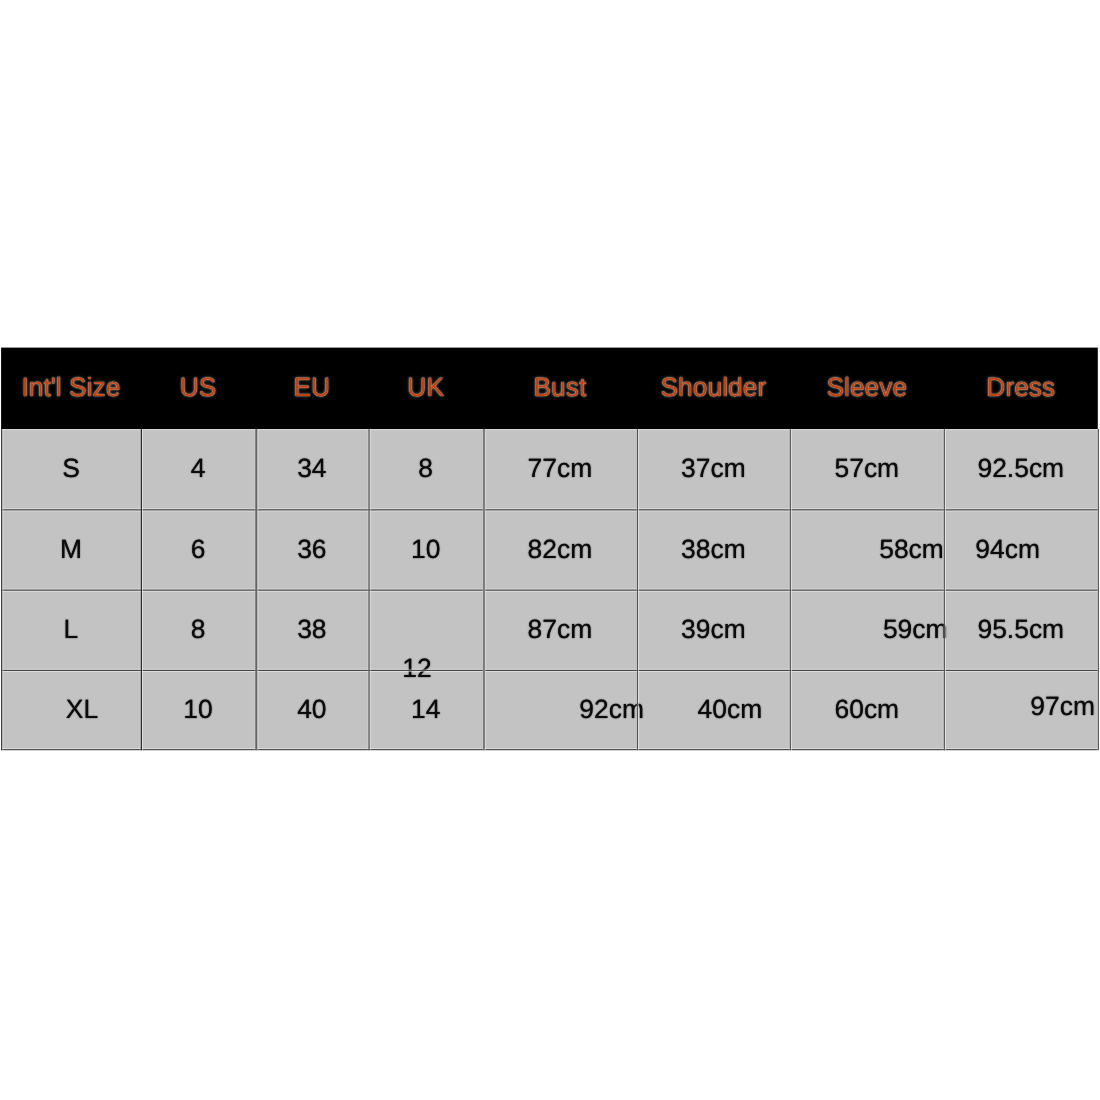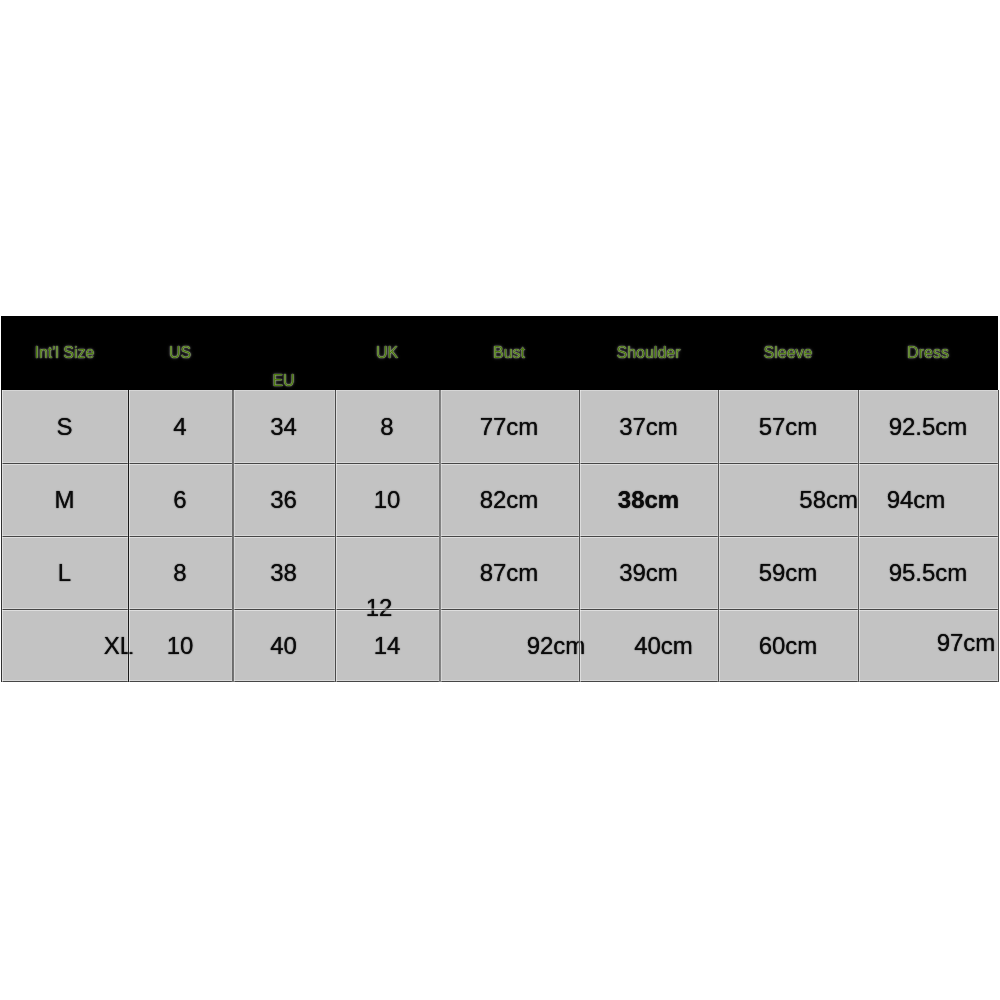--- a/index.html
+++ b/index.html
@@ -6,42 +6,42 @@
   body{width:1000px;height:1000px;background:#ffffff;
        font-family:"Liberation Sans",sans-serif;
        -webkit-font-smoothing:antialiased;}
   .sheet{position:relative;width:1000px;height:1000px;overflow:hidden;background:#ffffff;}
   .chart-wrap{position:absolute;left:0;top:0;width:1000px;height:1000px;filter:blur(0.01px);}
 
   .chart-body{position:absolute;left:1px;top:390px;width:997px;height:292px;background:#c3c3c3;}
   .chart-head{position:absolute;left:1px;top:316px;width:997px;height:74px;background:#000000;box-shadow:0 1px 0 rgba(255,255,255,0.55);}
 
   .hcell{position:absolute;top:0;height:74px;line-height:74px;text-align:center;
-         color:#4d7c0f;font-size:16px;font-weight:400;text-shadow:0 0 0.9px rgba(255,255,255,0.9),0 0 2.2px rgba(255,255,255,0.5),0 0 4px rgba(255,255,255,0.18);}
+         color:#c2410c;font-size:24px;font-weight:400;text-shadow:0 0 0.9px rgba(255,255,255,0.9),0 0 2.2px rgba(255,255,255,0.5),0 0 4px rgba(255,255,255,0.18);}
   .dcell{position:absolute;text-align:center;color:#0b0b0b;font-size:24px;font-weight:400;
          text-shadow:0 0 0.9px rgba(11,11,11,0.9),0 0 1.8px rgba(11,11,11,0.3);}
 
   .vline{position:absolute;top:0;width:1px;height:292px;background:#535353;z-index:2;box-shadow:1px 0 0 rgba(255,255,255,0.45),-1px 0 0 rgba(255,255,255,0.18);}
   .hline{position:absolute;left:0;width:997px;height:1px;background:#464646;z-index:1;box-shadow:0 1px 0 rgba(255,255,255,0.45),0 -1px 0 rgba(255,255,255,0.35);}
   .hline.top{background:#d6d6d6;box-shadow:none;}
   .vline.edge{background:#303030;}
   .vline.dark{background:#1a1a1a;}
   .vline.soft{width:2px;background:linear-gradient(to right,#8d8d8d,#6b6b6b,#9a9a9a);box-shadow:1px 0 0 rgba(255,255,255,0.30),-1px 0 0 rgba(255,255,255,0.10);}
   .vline.mid{background:#4b4b4b;}
   .vline.soft2{width:2px;background:linear-gradient(to right,#7d7d7d,#5a5a5a,#8d8d8d);box-shadow:1px 0 0 rgba(255,255,255,0.32),-1px 0 0 rgba(255,255,255,0.10);}
 </style>
 </head>
 <body>
 
 <div class="sheet">
  <div class="chart-wrap">
   <div class="chart-head">
         <div class="hcell" style="left: 0px; width: 127px;">Int'l Size</div>
         <div class="hcell" style="left: 127px; width: 104px;">US</div>
-        <div class="hcell" style="left: 231px; width: 103px; margin-top: 28px;">EU</div>
+        <div class="hcell" style="left: 231px; width: 103px;">EU</div>
         <div class="hcell" style="left: 334px; width: 104px;">UK</div>
         <div class="hcell" style="left: 438px; width: 140px;">Bust</div>
         <div class="hcell" style="left: 578px; width: 139px;">Shoulder</div>
         <div class="hcell" style="left: 717px; width: 140px;">Sleeve</div>
         <div class="hcell" style="left: 857px; width: 140px;">Dress</div>
       </div>
   <div class="chart-body">
         <div class="vline edge" style="left: 0px;"></div>
         <div class="vline dark" style="left: 127px;"></div>
         <div class="vline soft2" style="left: 231px;"></div>
@@ -65,36 +65,36 @@
           <div class="dcell" style="left: 578px; width: 139px; top: 0px; height: 73px; line-height: 73px;">37cm</div>
           <div class="dcell" style="left: 717px; width: 140px; top: 0px; height: 73px; line-height: 73px;">57cm</div>
           <div class="dcell" style="left: 857px; width: 140px; top: 0px; height: 73px; line-height: 73px;">92.5cm</div>
         </div>
         <div class="drow">
           <div class="dcell" style="left: 0px; width: 127px; top: 73px; height: 73px; line-height: 73px;">M</div>
           <div class="dcell" style="left: 127px; width: 104px; top: 73px; height: 73px; line-height: 73px;">6</div>
           <div class="dcell" style="left: 231px; width: 103px; top: 73px; height: 73px; line-height: 73px;">36</div>
           <div class="dcell" style="left: 334px; width: 104px; top: 73px; height: 73px; line-height: 73px;">10</div>
           <div class="dcell" style="left: 438px; width: 140px; top: 73px; height: 73px; line-height: 73px;">82cm</div>
-          <div class="dcell" style="left: 578px; width: 139px; top: 73px; height: 73px; line-height: 73px; font-weight: bold;">38cm</div>
+          <div class="dcell" style="left: 578px; width: 139px; top: 73px; height: 73px; line-height: 73px;">38cm</div>
           <div class="dcell" style="left: 717px; width: 140px; top: 73px; height: 73px; line-height: 73px; text-align: right;">58cm</div>
           <div class="dcell" style="left: 857px; width: 116px; top: 73px; height: 73px; line-height: 73px;">94cm</div>
         </div>
         <div class="drow">
           <div class="dcell" style="left: 0px; width: 127px; top: 146px; height: 73px; line-height: 73px;">L</div>
           <div class="dcell" style="left: 127px; width: 104px; top: 146px; height: 73px; line-height: 73px;">8</div>
           <div class="dcell" style="left: 231px; width: 103px; top: 146px; height: 73px; line-height: 73px;">38</div>
           <div class="dcell" style="left: 334px; width: 88px; top: 146px; height: 73px; line-height: 73px; margin-top: 35px;">12</div>
           <div class="dcell" style="left: 438px; width: 140px; top: 146px; height: 73px; line-height: 73px;">87cm</div>
           <div class="dcell" style="left: 578px; width: 139px; top: 146px; height: 73px; line-height: 73px;">39cm</div>
-          <div class="dcell" style="left: 717px; width: 140px; top: 146px; height: 73px; line-height: 73px;">59cm</div>
+          <div class="dcell" style="left: 717px; width: 140px; top: 146px; height: 73px; line-height: 73px; padding-left: 44px;">59cm</div>
           <div class="dcell" style="left: 857px; width: 140px; top: 146px; height: 73px; line-height: 73px;">95.5cm</div>
         </div>
         <div class="drow">
-          <div class="dcell" style="left: 0px; width: 147px; top: 219px; height: 73px; line-height: 73px; padding-left: 44px;">XL</div>
+          <div class="dcell" style="left: 0px; width: 147px; top: 219px; height: 73px; line-height: 73px;">XL</div>
           <div class="dcell" style="left: 127px; width: 104px; top: 219px; height: 73px; line-height: 73px;">10</div>
           <div class="dcell" style="left: 231px; width: 103px; top: 219px; height: 73px; line-height: 73px;">40</div>
           <div class="dcell" style="left: 334px; width: 104px; top: 219px; height: 73px; line-height: 73px;">14</div>
           <div class="dcell" style="left: 438px; width: 140px; top: 219px; height: 73px; line-height: 73px; padding-left: 47px;">92cm</div>
           <div class="dcell" style="left: 578px; width: 139px; top: 219px; height: 73px; line-height: 73px; padding-left: 15px;">40cm</div>
           <div class="dcell" style="left: 717px; width: 140px; top: 219px; height: 73px; line-height: 73px; border-radius: 28px;">60cm</div>
           <div class="dcell" style="left: 857px; width: 152px; top: 216px; height: 73px; line-height: 73px; padding-left: 32px;">97cm</div>
         </div>
       </div>
  </div>

